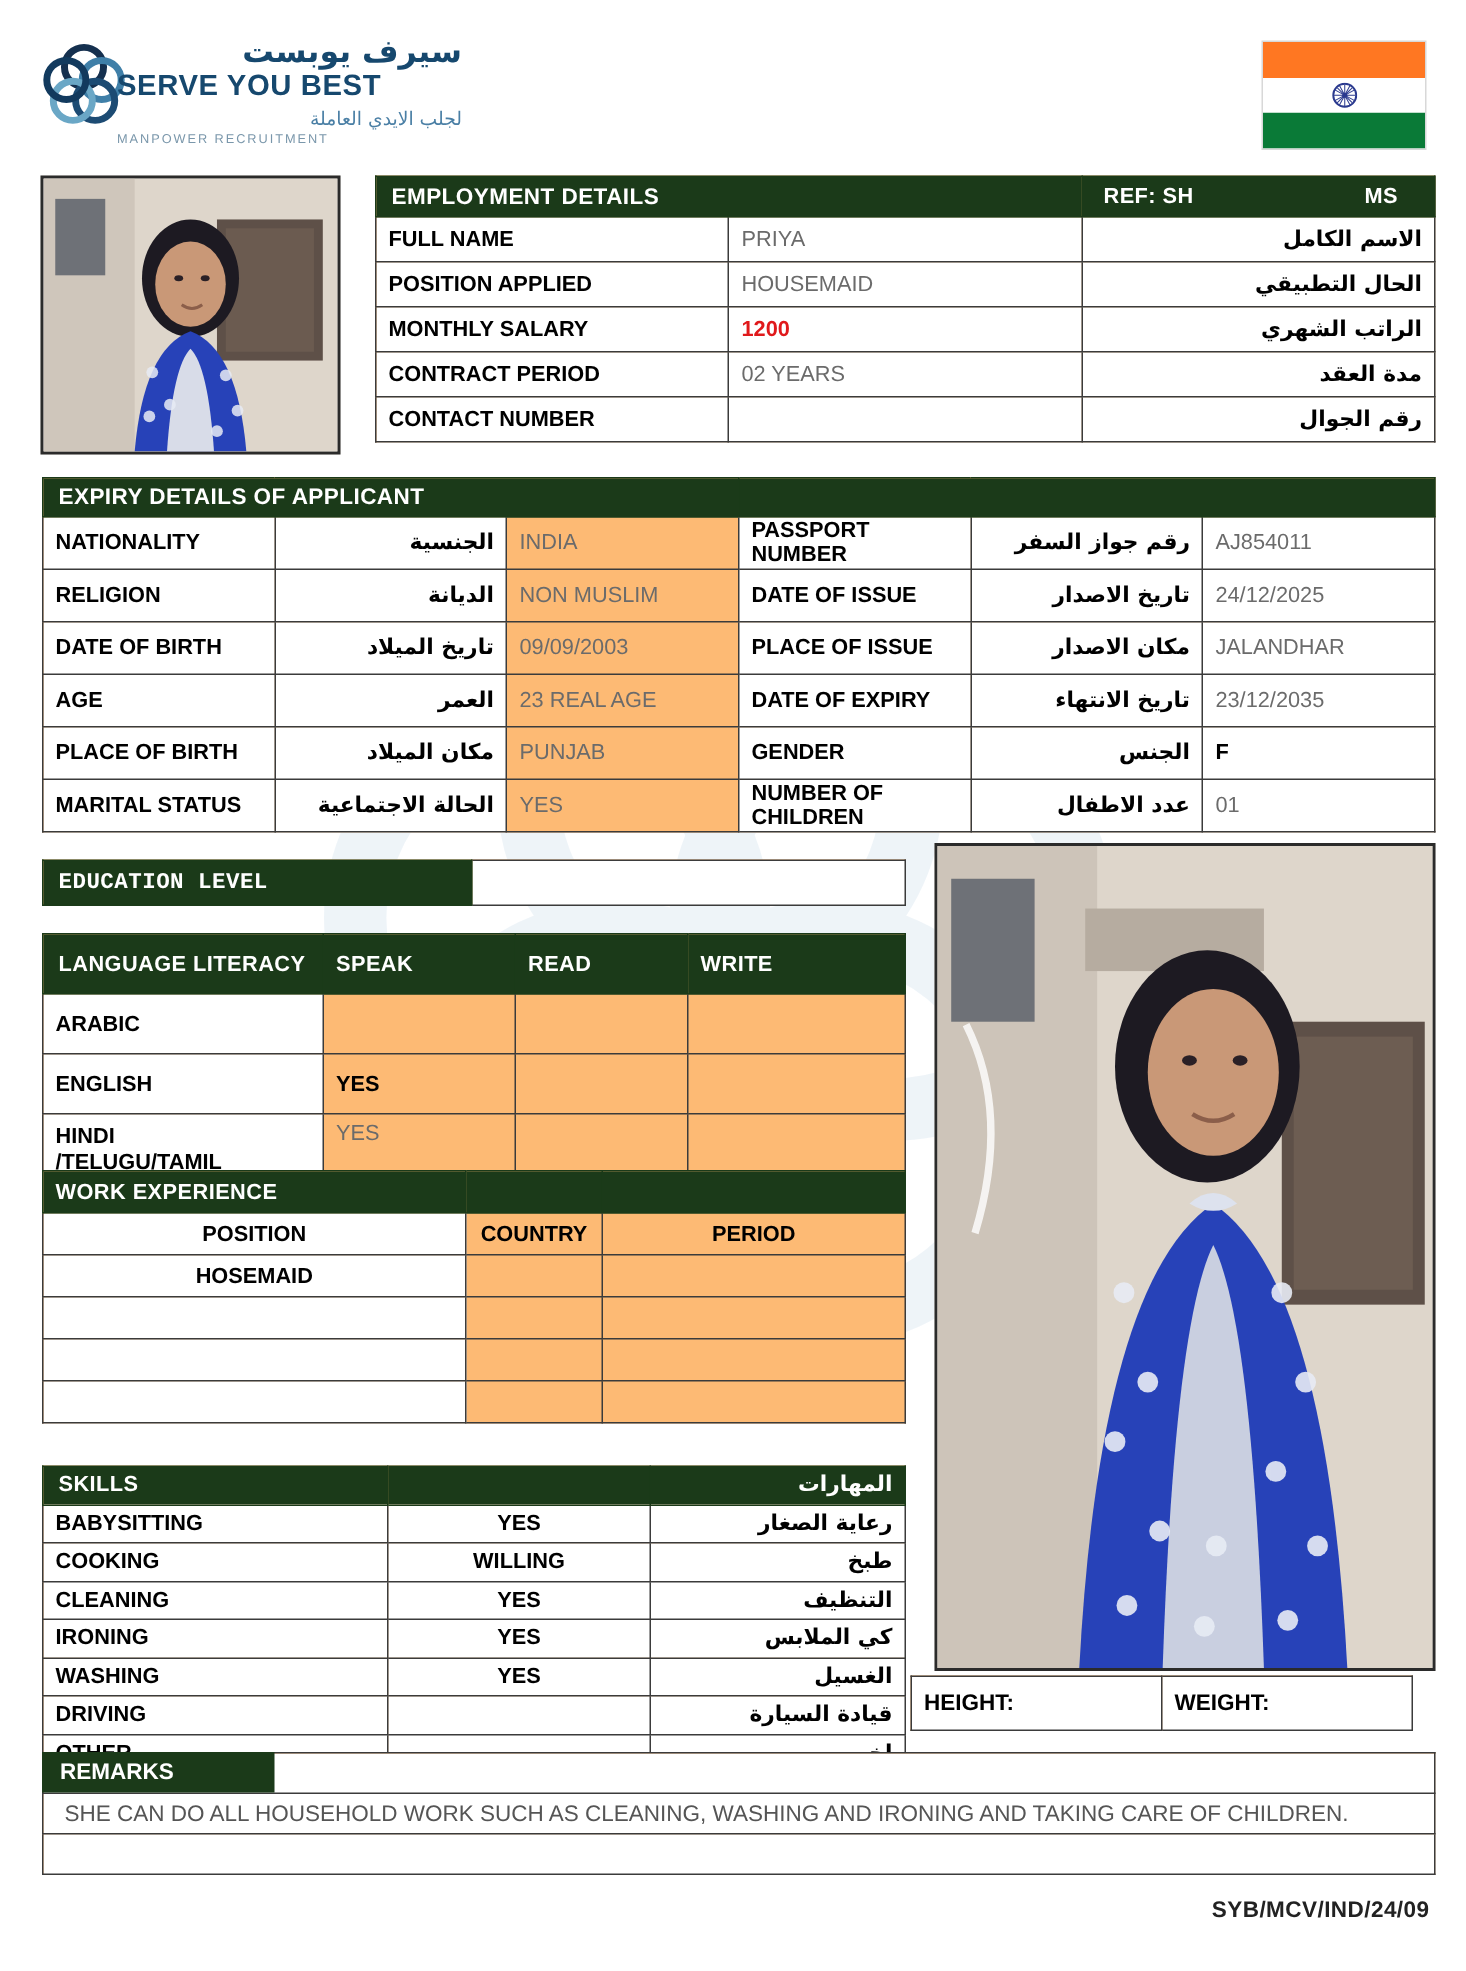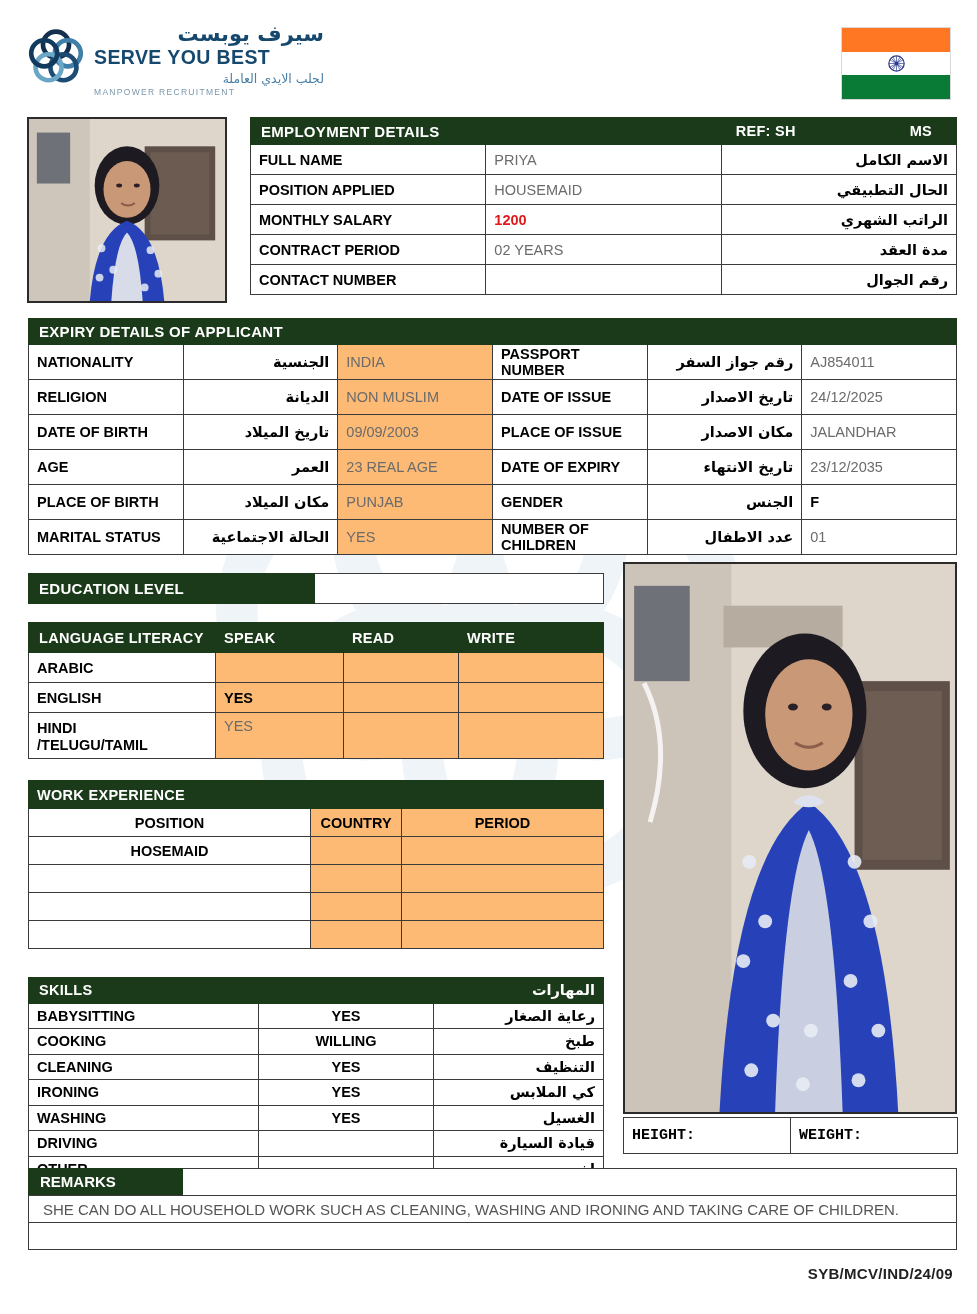--- a/index.html
+++ b/index.html
@@ -15,21 +15,21 @@
   
   #watermark {
     position:absolute; left:160px; top:330px; width:640px; height:640px;
     opacity:0.17; pointer-events:none; z-index:0;
   }
   #page { position:relative; z-index:2; width:977px; height:1314px; }
 
   
   #logo-block { position:absolute; left:22px; top:22px; width:300px; height:82px; }
   #logo-mark { position:absolute; left:3px; top:4px; width:62px; height:62px; }
-  #logo-text { position:absolute; left:72px; top:0px; width:230px; }
+  #logo-text { position:absolute; left:56px; top:0px; width:230px; }
   .logo-ar-top {
     font-family:"DejaVu Sans", sans-serif;
     font-size:21px; font-weight:bold; color:#16486e; direction:rtl;
     text-align:right; letter-spacing:1px; line-height:1.15;
   }
   .logo-en {
     font-size:19.5px; font-weight:bold; color:#16486e; letter-spacing:0.4px;
     line-height:1.1; margin-top:1px;
   }
   .logo-ar-bot {
@@ -82,33 +82,33 @@
   #tbl-other { left:28px; top:318px; width:929px; }
   #tbl-other td { height:35px; }
   #tbl-other tr.head td { height:26px; }
 
   
   #tbl-education { left:28px; top:573px; width:575px; }
   #tbl-education td { height:30px; }
 
   
   #tbl-language { left:28px; top:622px; width:575px; }
-  #tbl-language td { height:30px; }
+  #tbl-language td { height:40px; }
   #tbl-language td.two-line { height:46px; line-height:1.15; padding-top:3px; }
 
   
   #tbl-work { left:28px; top:780px; width:575px; }
   #tbl-work td { height:28px; }
 
   
   #tbl-skills { left:28px; top:977px; width:575px; }
   #tbl-skills td { height:25.5px; }
 
   
-  #tbl-hw { left:623px; top:1117px; width:334px;font-family:Liberation Mono, monospace; }
+  #tbl-hw { left:607px; top:1117px; width:334px; }
   #tbl-hw td { height:36px; font-weight:bold; font-size:15px; }
 
   
   #remarks-badge { position:absolute; left:28px; top:1168px; width:155px; height:27px;
                    background:#1b3a19; color:#fff; font-weight:bold; font-size:15px;
                    display:flex; align-items:center; padding-left:12px; z-index:6; }
   #tbl-remarks { left:28px; top:1168px; width:929px; z-index:5; }
   #tbl-remarks td { height:27px; }
   #remarks-text { color:#555; font-size:15px; padding-left:14px; }
   #remarks-blank { height:34px; }
@@ -321,21 +321,21 @@
       <td class="lbl">NUMBER OF CHILDREN</td>
       <td class="ar">عدد الاطفال</td>
       <td class="val">01</td>
     </tr>
   </tbody>
     </table>
 
   <table class="grid" id="tbl-education">
     <tbody>
         <tr>
-      <td class="hdr-green" style="width:286px;font-size:15px;padding-left:10px;">EDUCATION LEVEL</td>
+      <td class="hdr-green" style="width:286px;font-size:15px;padding-left:10px;font-family:Liberation Mono, monospace;">EDUCATION LEVEL</td>
       <td class="val" style="width:289px;"></td>
     </tr>
   </tbody>
     </table>
 
   <table class="grid" id="tbl-language">
     <tbody>
         <tr>
       <td class="hdr-green" style="width:187px;padding-left:10px;">LANGUAGE LITERACY</td>
       <td class="hdr-green" style="width:128px;">SPEAK</td>

